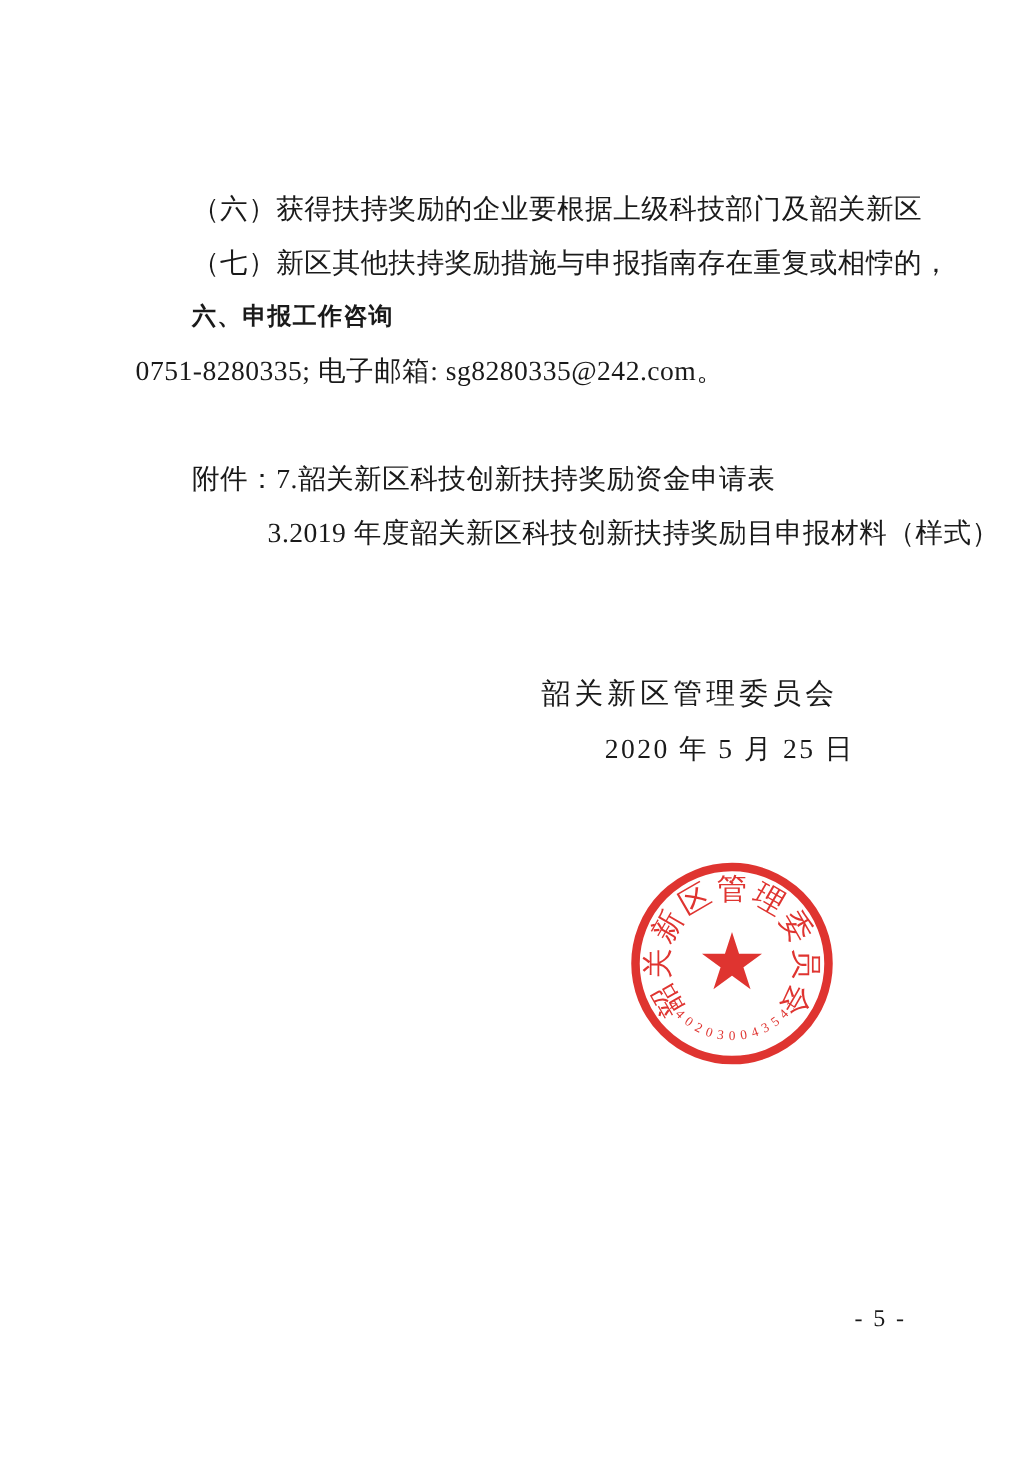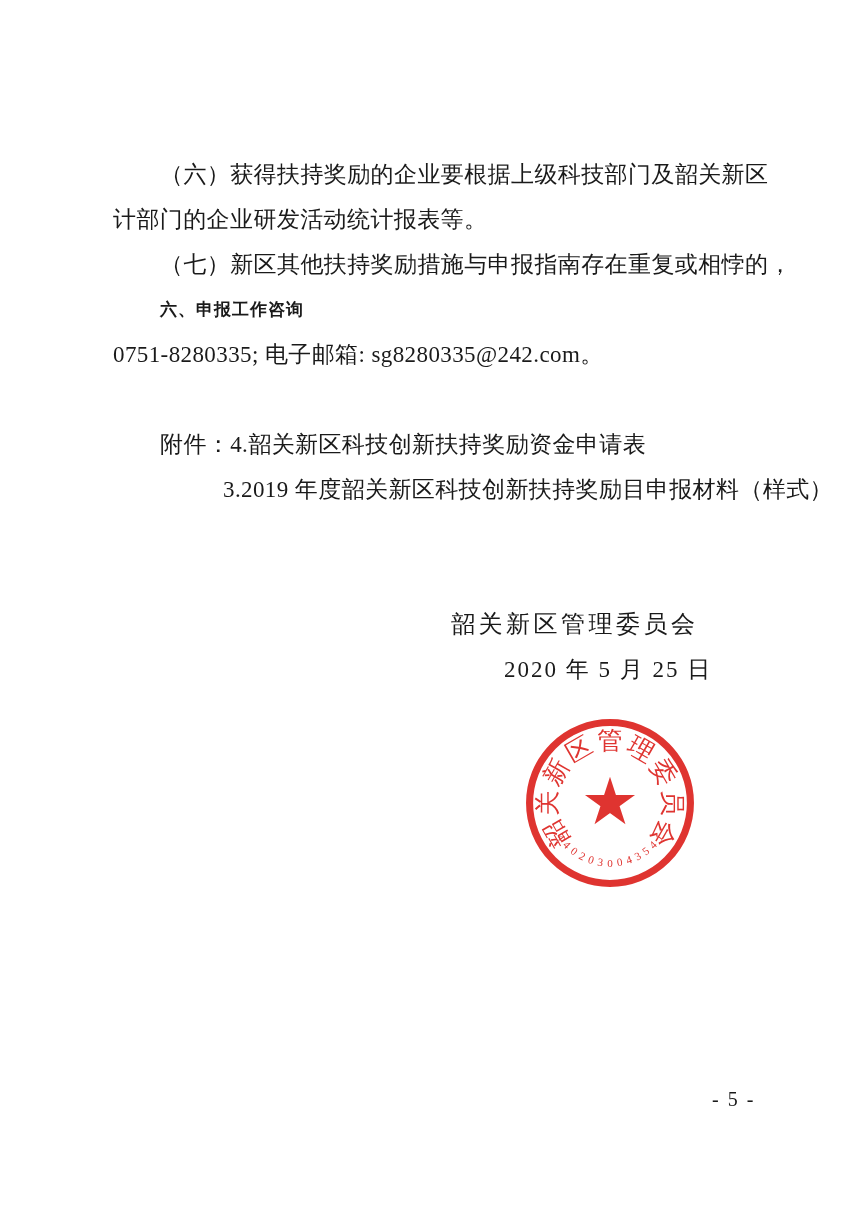--- a/index.html
+++ b/index.html
@@ -29,21 +29,21 @@
     font-size: 23px;
     letter-spacing: 0.4px;
     white-space: nowrap;
   }
   .indent { padding-left: 47px; }
   .indent-att2 { padding-left: 115px; }
   .indent-att3 { padding-left: 110px; text-align: right; }
   .heading {
     font-family: "Liberation Sans", "DejaVu Sans", sans-serif;
     font-weight: bold;
-    font-size: 17px;
+    font-size: 20px;
     letter-spacing: 1px;
   }
   .blank { height: 45px; }
   .signature-line {
     padding-left: 338px;
     letter-spacing: 3.5px;
     font-size: 24px;
   }
   .date-line {
     padding-left: 391px;
@@ -72,26 +72,25 @@
     font-family: "Liberation Serif", "DejaVu Serif", serif;
   }
 </style>
 </head>
 <body>
 
 <div class="page">
 
   <div class="text-layer">
     <div class="line indent">（六）获得扶持奖励的企业要根据上级科技部门及韶关新区</div>
-    <div class="line">计部门的企业研发活动统计报表等。</div>
     <div class="line indent">（七）新区其他扶持奖励措施与申报指南存在重复或相悖的，</div>
     <div class="line indent heading">六、申报工作咨询</div>
     <div class="line">0751-8280335; 电子邮箱: sg8280335@242.com。</div>
     <div class="blank"></div>
-    <div class="line indent">附件：4.韶关新区科技创新扶持奖励资金申请表</div>
+    <div class="line indent">附件：7.韶关新区科技创新扶持奖励资金申请表</div>
     <div class="line indent-att3">3.2019 年度韶关新区科技创新扶持奖励目申报材料（样式）</div>
     <div class="blank"></div>
     <div class="blank"></div>
     <div class="line signature-line">韶关新区管理委员会</div>
     <div class="line date-line">2020 年 5 月 25 日</div>
   </div>
 
   <svg class="seal" viewBox="0 0 172 172">
     <circle cx="86" cy="86" r="79.5" fill="none" stroke="#dd2420" stroke-width="7"></circle>
     <path d="M86,60 L101.28,107.03 L61.27,77.97 L110.73,77.97 L70.72,107.03 Z" fill="#dd2420"></path>

